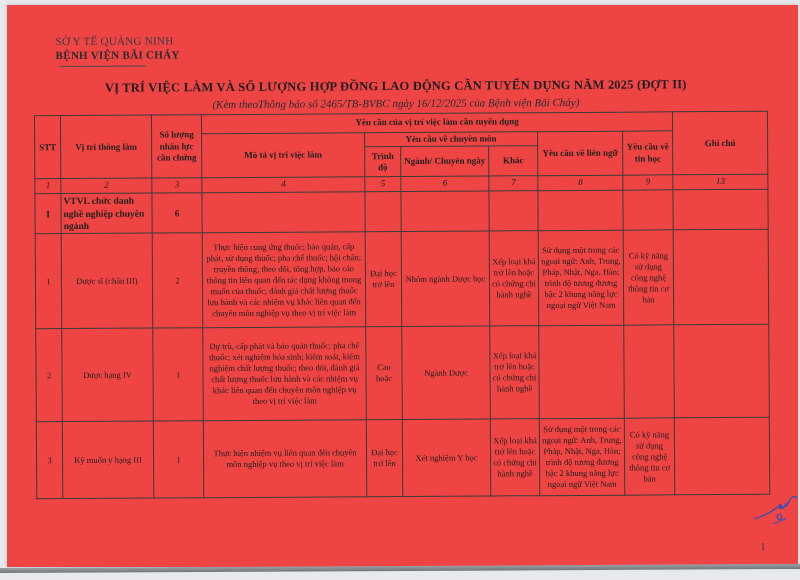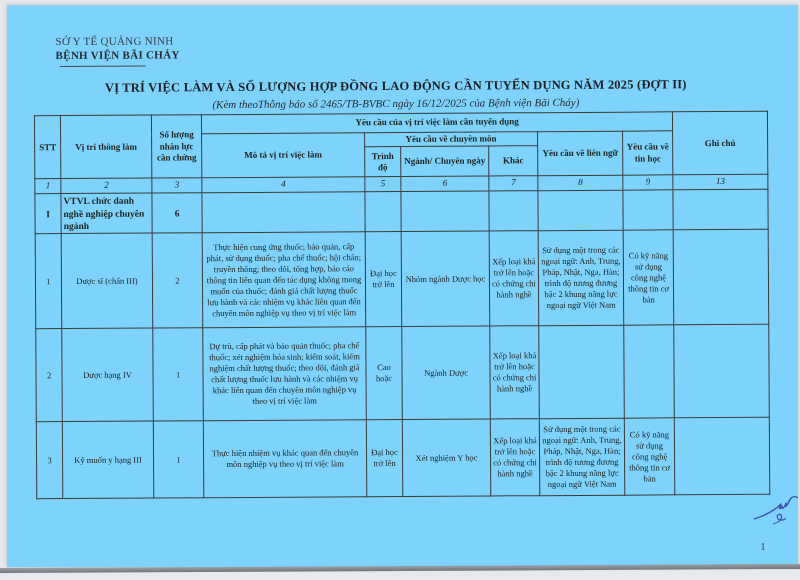--- a/index.html
+++ b/index.html
@@ -5,21 +5,21 @@
   html,body{margin:0;padding:0;}
   body{
     width:800px;height:580px;overflow:hidden;
     background:#e7e9ed;
     font-family:"Liberation Serif","DejaVu Serif",serif;
     color:#22221f;
   }
   .scan{position:relative;width:800px;height:580px;background:#e7e9ed;}
   .page{
     position:absolute;left:7px;top:5px;width:791px;height:562px;
-    background:#7dd3fc;
+    background:#ef4444;
     box-shadow:0 0 4px rgba(60,60,70,.25);
   }
   .page-content{position:absolute;left:0;top:0;width:791px;height:562px;transform:rotate(-0.35deg);transform-origin:50% 50%;}
   .edge-band{
     position:absolute;left:-4px;top:566px;width:810px;height:5px;
     background:linear-gradient(#9aa0a6,#70767c);
     transform:rotate(-0.3deg);
   }
   .letterhead{position:absolute;left:50px;top:27px;line-height:1.3;}
   .org-parent{font-size:11px;letter-spacing:.3px;color:#3a3a40;}
@@ -147,21 +147,21 @@
           <td>Ngành Dược</td>
           <td>Xếp loại khá trở lên hoặc có chứng chỉ hành nghề</td>
           <td></td>
           <td></td>
           <td></td>
         </tr>
         <tr style="height:77px">
           <td>3</td>
           <td class="pos">Kỹ muốn y hạng III</td>
           <td>1</td>
-          <td>Thực hiện nhiệm vụ khác quan đến chuyên môn nghiệp vụ theo vị trí việc làm</td>
+          <td>Thực hiện nhiệm vụ liên quan đến chuyên môn nghiệp vụ theo vị trí việc làm</td>
           <td>Đại học trở lên</td>
           <td>Xét nghiệm Y học</td>
           <td>Xếp loại khá trở lên hoặc có chứng chỉ hành nghề</td>
           <td>Sử dụng một trong các ngoại ngữ: Anh, Trung, Pháp, Nhật, Nga, Hàn; trình độ tương đương bậc 2 khung năng lực ngoại ngữ Việt Nam</td>
           <td>Có kỹ năng sử dụng công nghệ thông tin cơ bản</td>
           <td></td>
         </tr>
       </tbody>
         </table>
 

